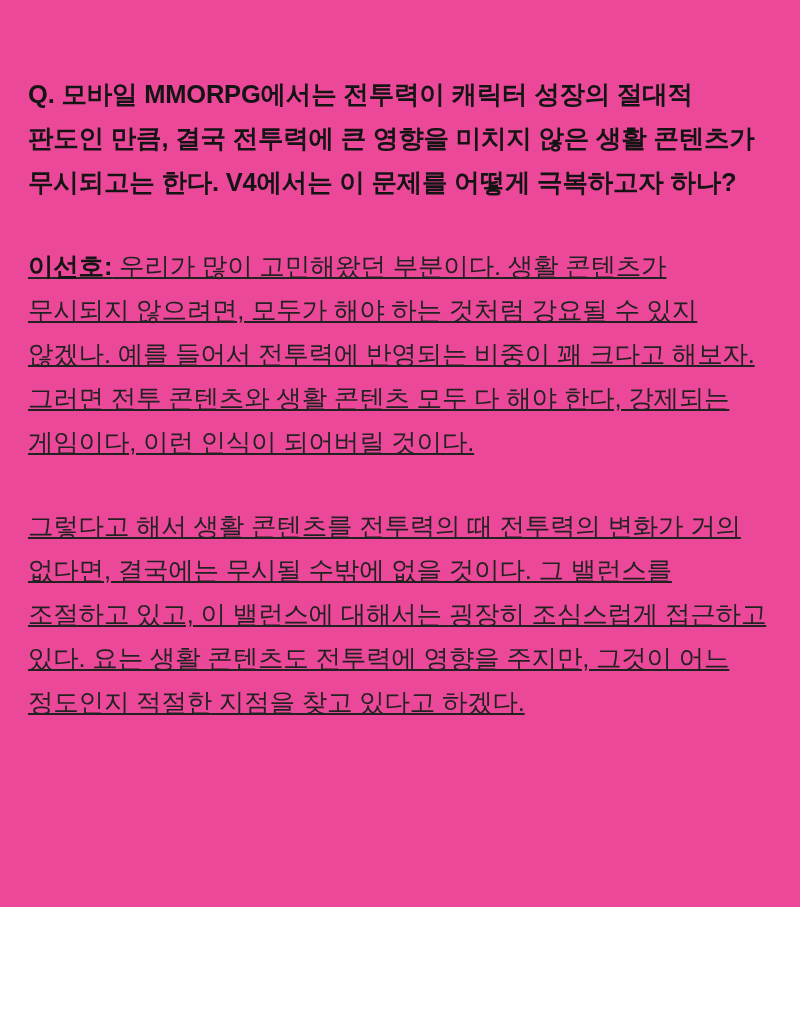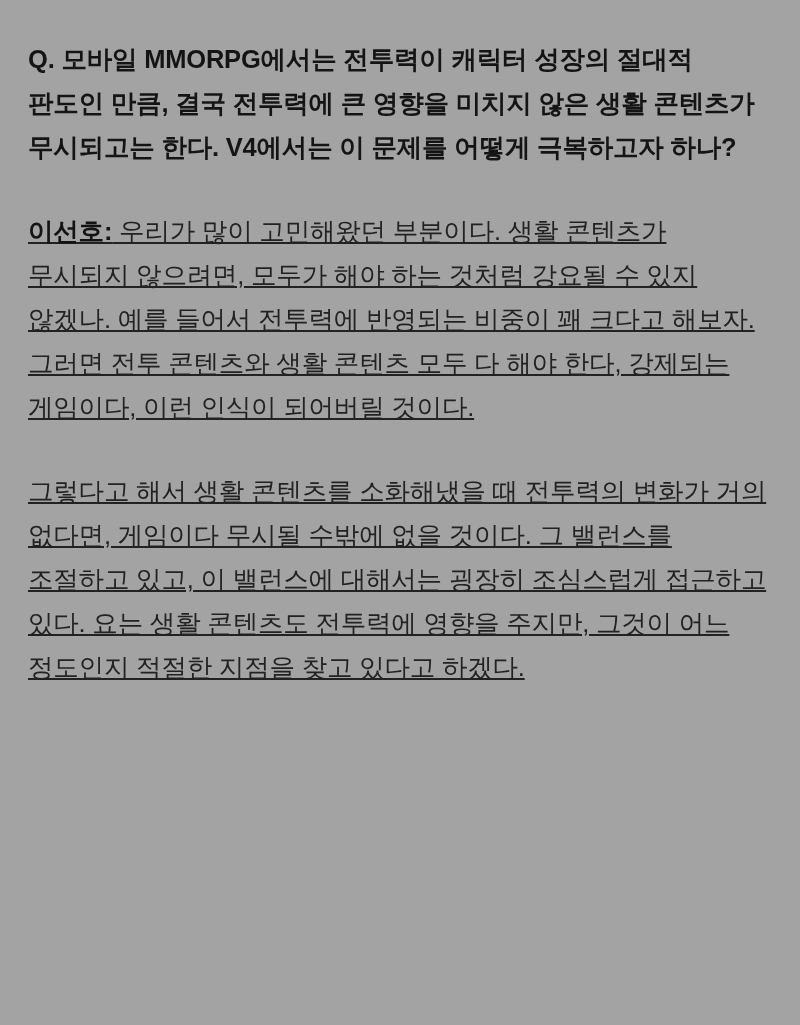--- a/index.html
+++ b/index.html
@@ -10,23 +10,23 @@
   body {
     width: 800px;
     height: 1025px;
     font-family: "Liberation Sans", "DejaVu Sans", sans-serif;
     color: #1a1a1a;
     overflow: hidden;
   }
   .page {
     box-sizing: border-box;
     width: 800px;
-    height: 1025px;
-    padding: 37px 28px 0 28px;
-    background: #a3a3a3;
+    height: 907px;
+    padding: 72px 28px 0 28px;
+    background: #ec4899;
   }
   .para {
     font-size: 25.5px;
     line-height: 44px;
     letter-spacing: -0.2px;
     word-break: keep-all;
     margin: 0;
     color: #222222;
   }
   .para.question {
@@ -46,15 +46,15 @@
 </style>
 </head>
 <body>
 
 <div class="page">
 
   <p class="para question">Q. 모바일 MMORPG에서는 전투력이 캐릭터 성장의 절대적 판도인 만큼, 결국 전투력에 큰 영향을 미치지 않은 생활 콘텐츠가 무시되고는 한다. V4에서는 이 문제를 어떻게 극복하고자 하나?</p>
 
   <p class="para answer"><span class="speaker">이선호:</span><span> 우리가 많이 고민해왔던 부분이다. 생활 콘텐츠가 무시되지 않으려면, 모두가 해야 하는 것처럼 강요될 수 있지 않겠나. 예를 들어서 전투력에 반영되는 비중이 꽤 크다고 해보자. 그러면 전투 콘텐츠와 생활 콘텐츠 모두 다 해야 한다, 강제되는 게임이다, 이런 인식이 되어버릴 것이다.</span></p>
 
-  <p class="para answer">그렇다고 해서 생활 콘텐츠를 소화해냈을 때 전투력의 변화가 거의 없다면, 게임이다 무시될 수밖에 없을 것이다. 그 밸런스를 조절하고 있고, 이 밸런스에 대해서는 굉장히 조심스럽게 접근하고 있다. 요는 생활 콘텐츠도 전투력에 영향을 주지만, 그것이 어느 정도인지 적절한 지점을 찾고 있다고 하겠다.</p>
+  <p class="para answer">그렇다고 해서 생활 콘텐츠를 전투력의 때 전투력의 변화가 거의 없다면, 결국에는 무시될 수밖에 없을 것이다. 그 밸런스를 조절하고 있고, 이 밸런스에 대해서는 굉장히 조심스럽게 접근하고 있다. 요는 생활 콘텐츠도 전투력에 영향을 주지만, 그것이 어느 정도인지 적절한 지점을 찾고 있다고 하겠다.</p>
 
 </div>
 
 </body></html>

